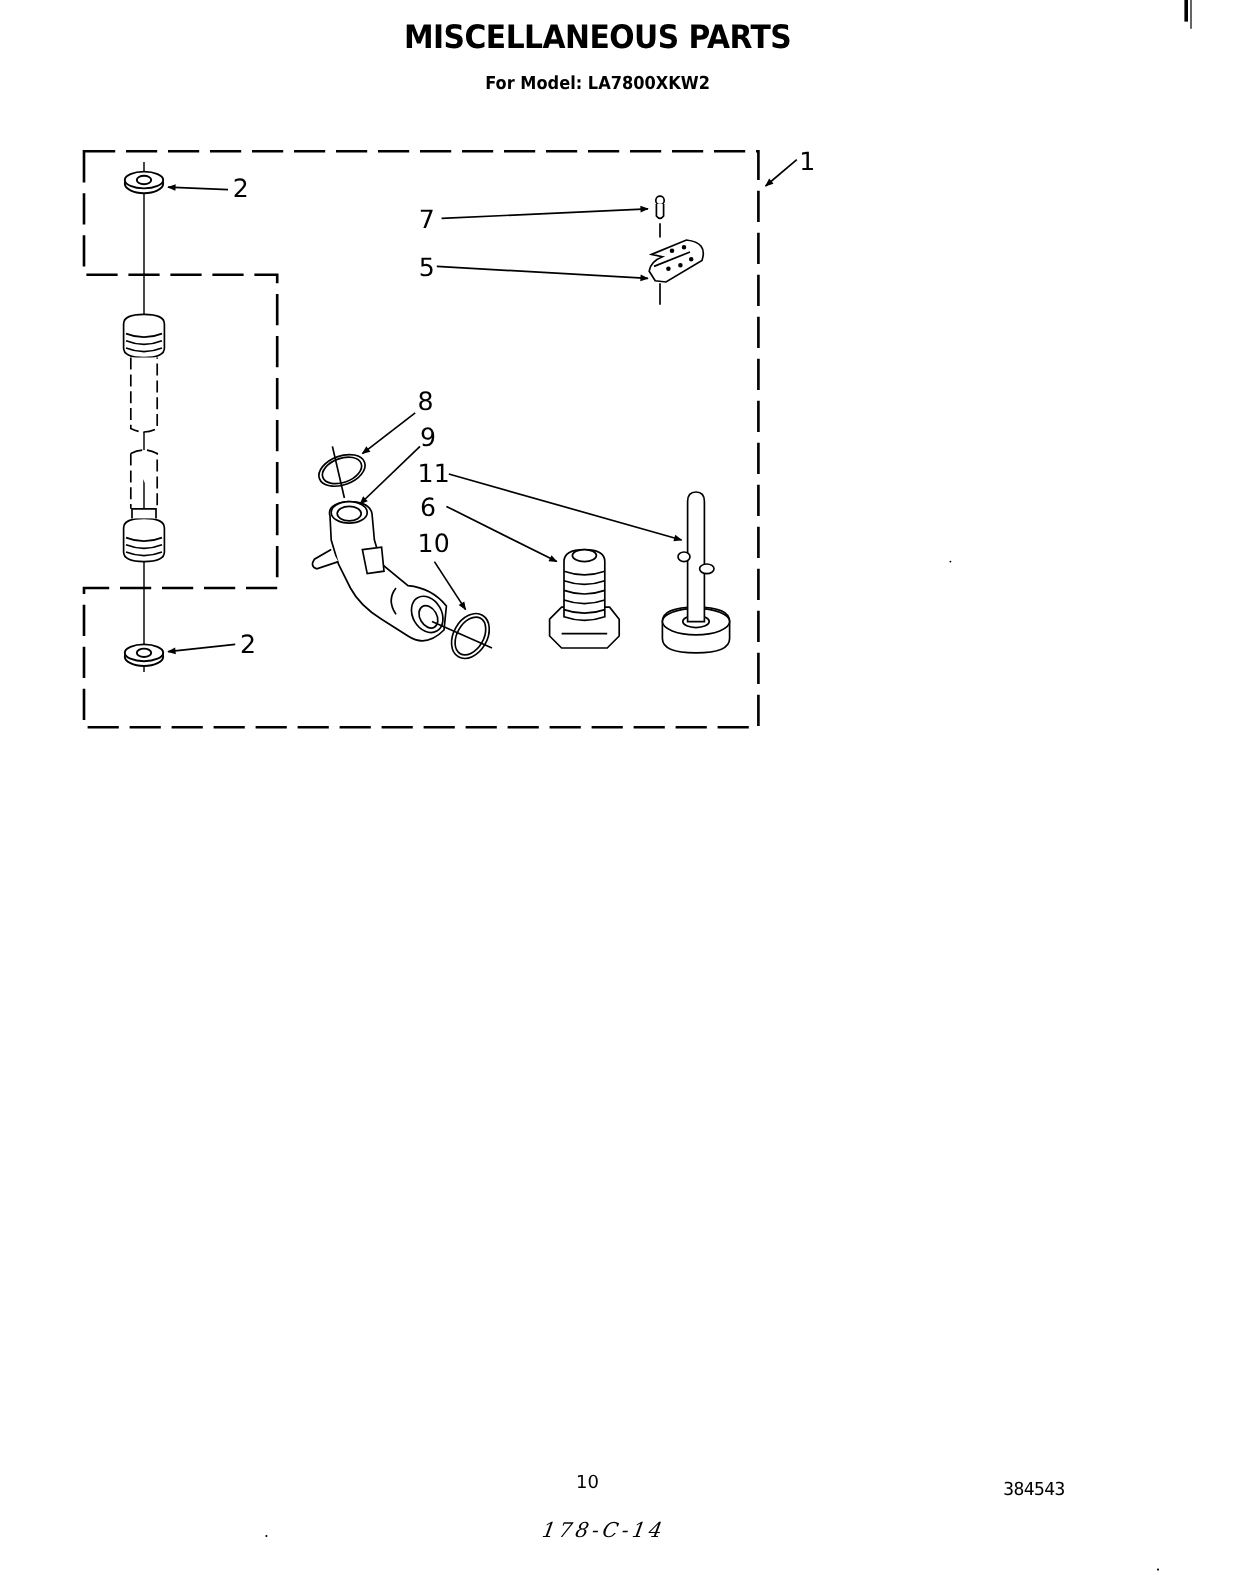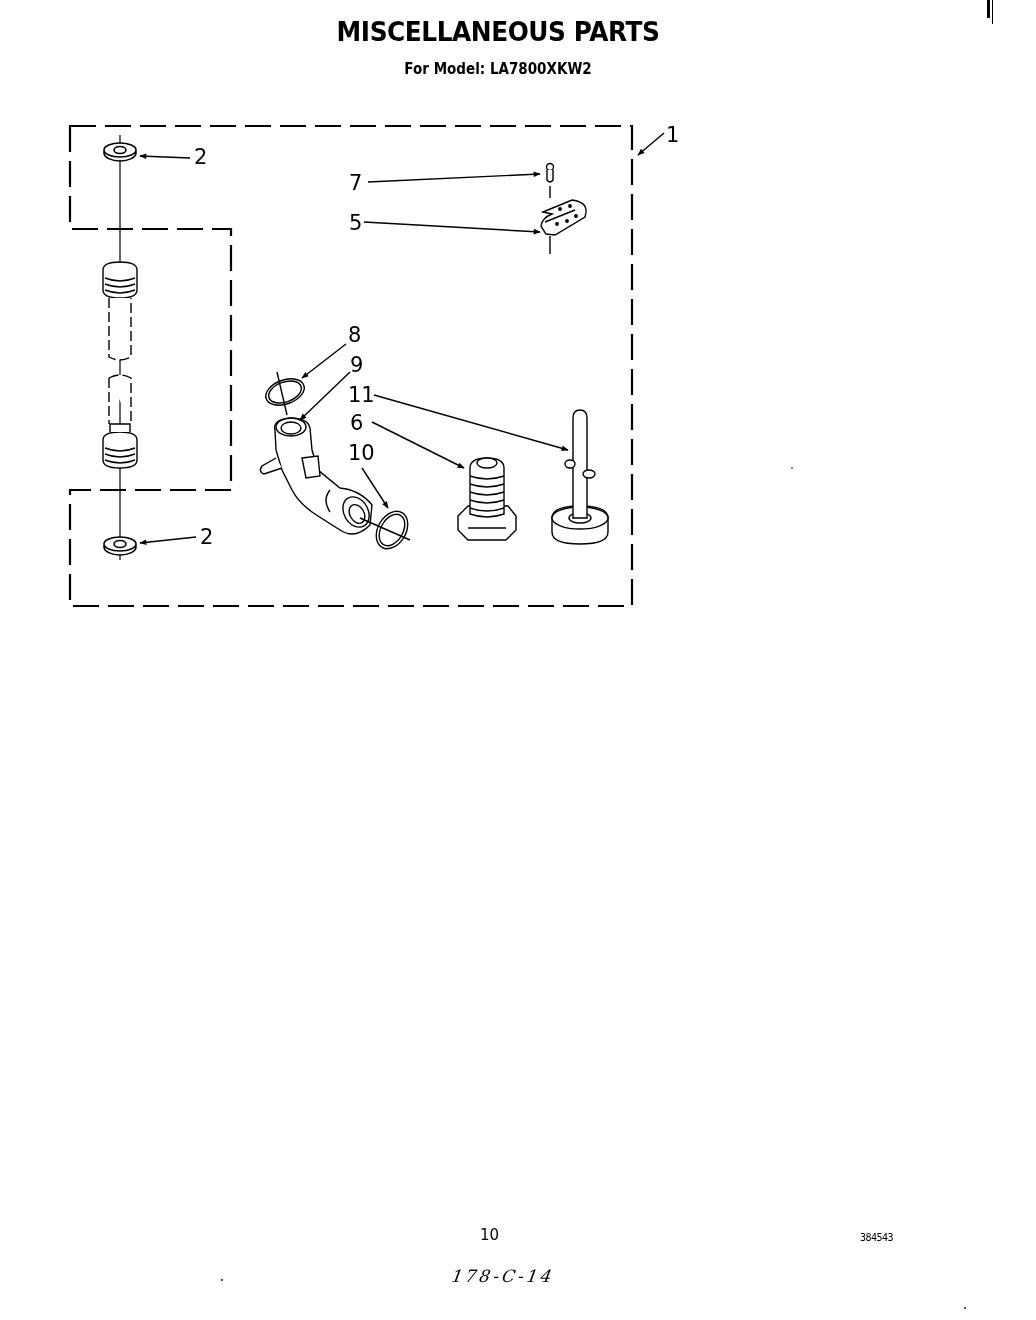--- a/index.html
+++ b/index.html
@@ -53,23 +53,23 @@
     .page-number {
       position: absolute;
       top: 1226px;
       left: 480px;
       font-family: "DejaVu Sans", sans-serif;
       font-size: 15px;
     }
     .doc-number {
       position: absolute;
       top: 1232px;
-      left: 860px;
+      left: 836px;
       font-family: "DejaVu Sans Mono", monospace;
-      font-size: 10px;
+      font-size: 15px;
       letter-spacing: -0.5px;
       text-align: center;
     }
     .handwritten {
       position: absolute;
       top: 1266px;
       left: 452px;
       font-family: "DejaVu Serif", serif;
       font-style: italic;
       font-size: 17px;

